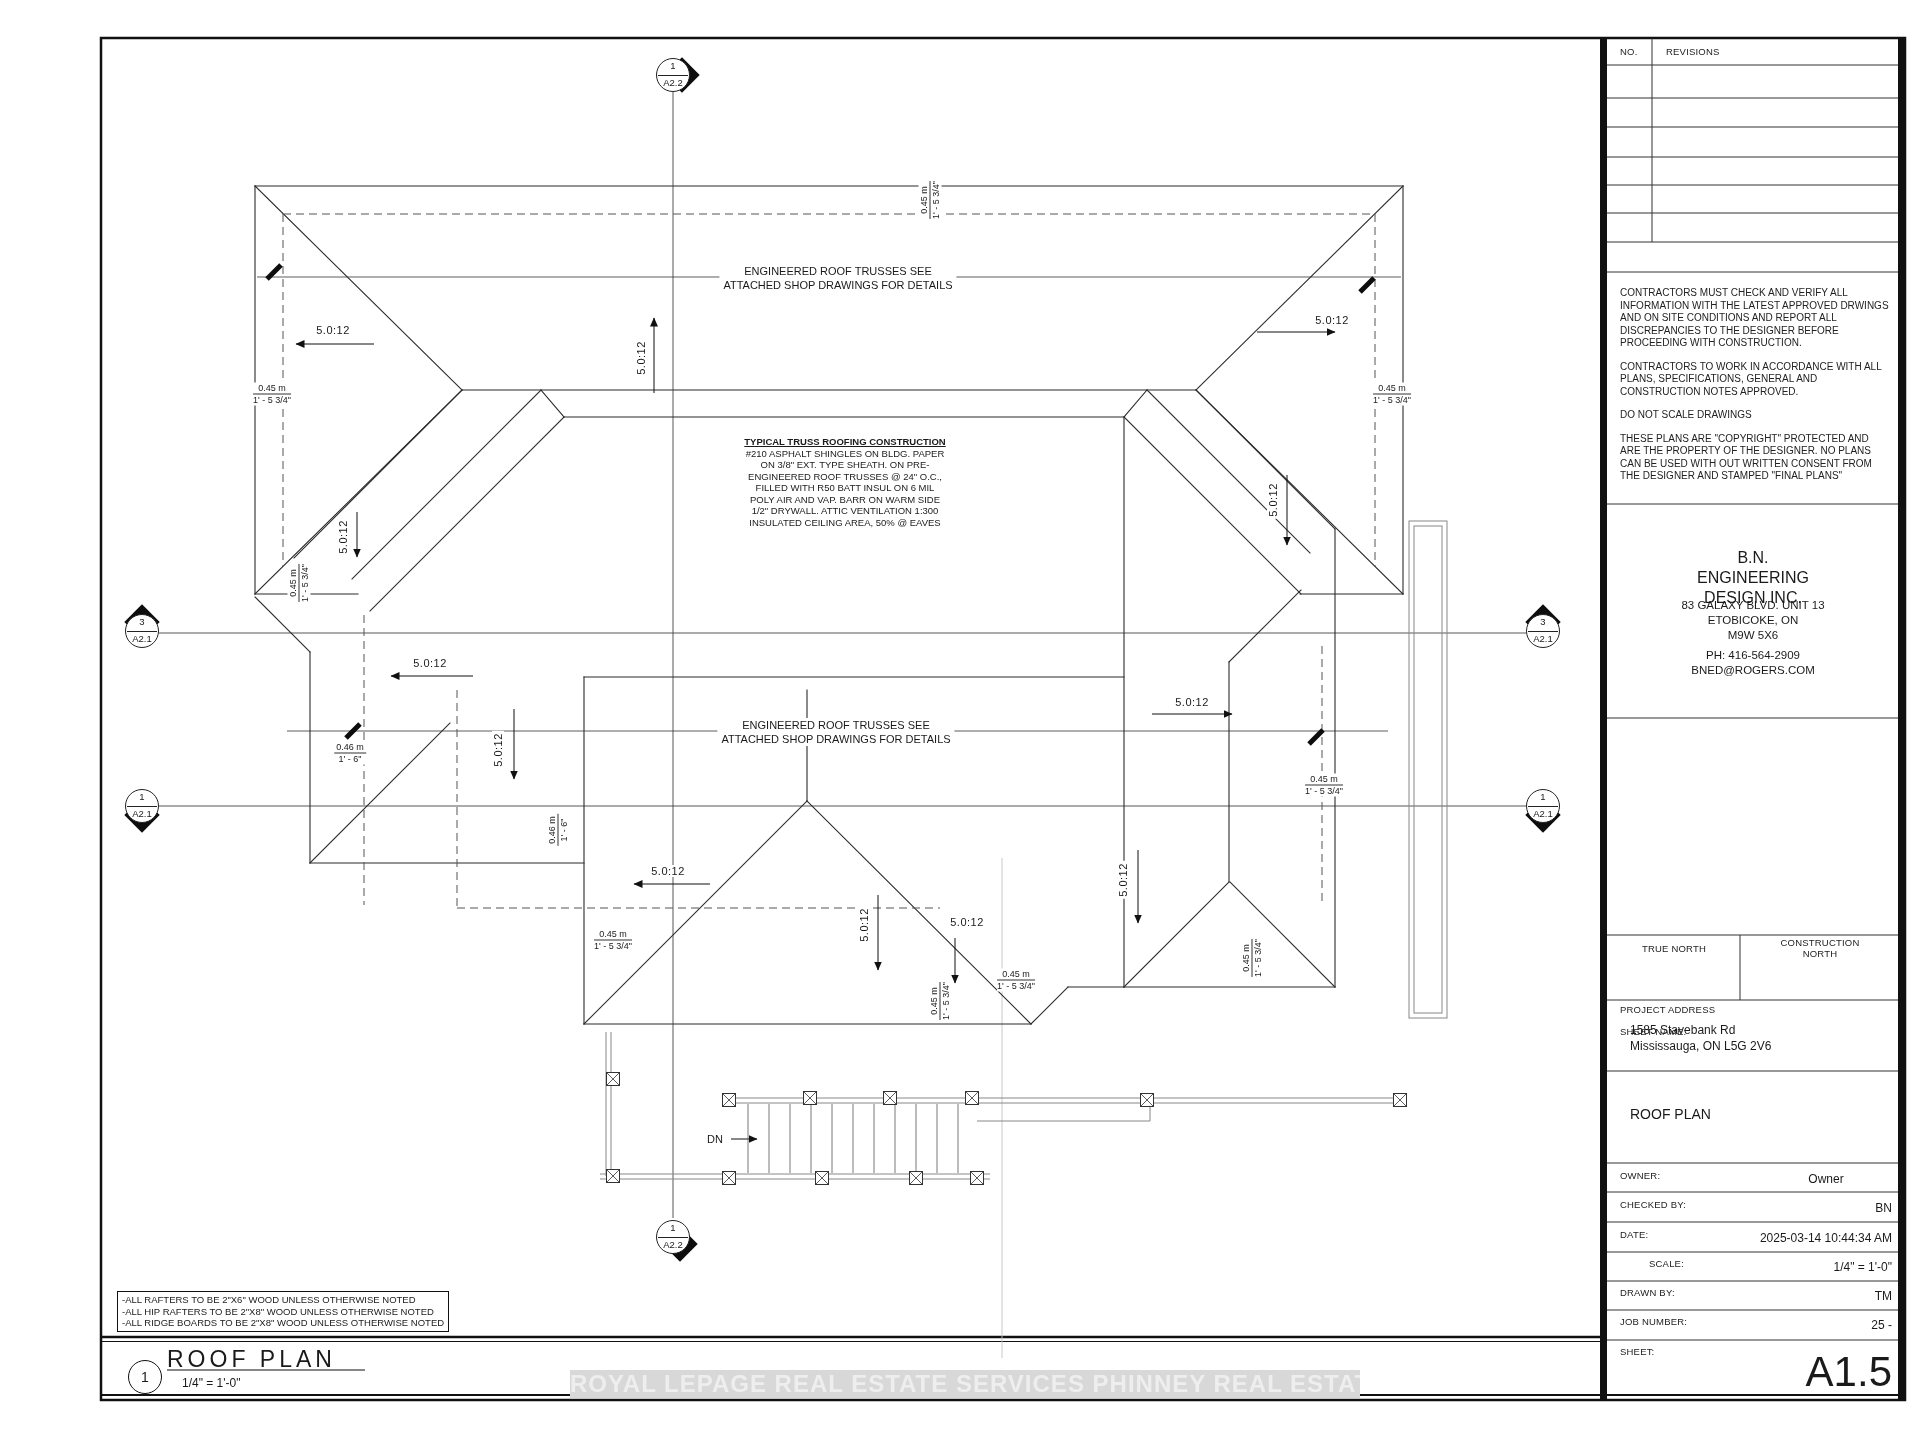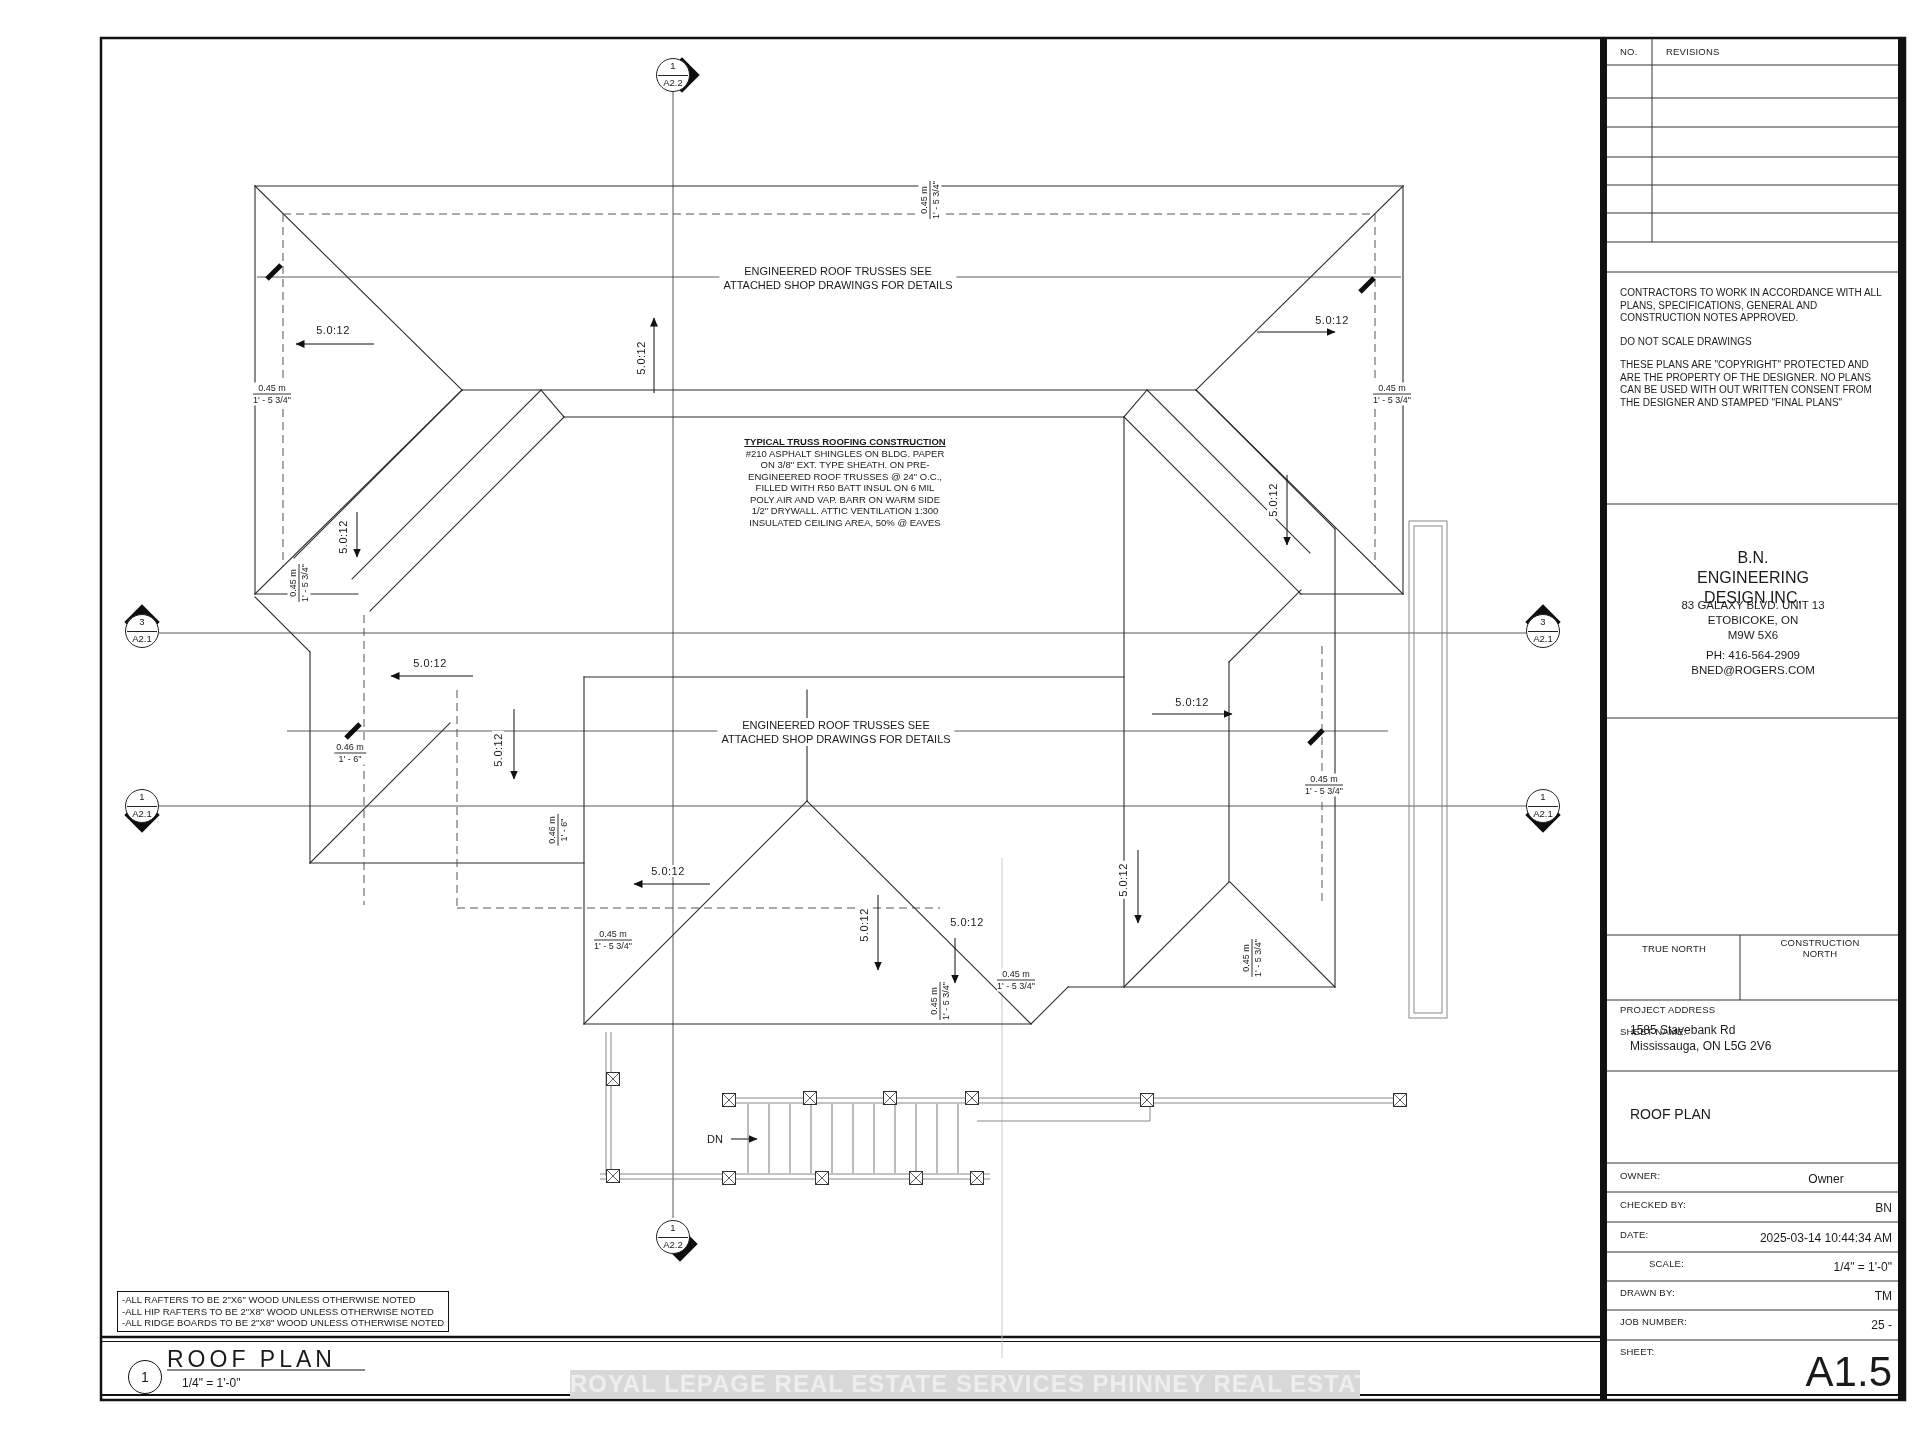--- a/index.html
+++ b/index.html
@@ -317,20 +317,21 @@
 
 <div class="abs strip-circ" style="left:128px;top:1360px;">1</div>
 <div class="abs strip-title" style="left:167px;top:1346px;">ROOF PLAN</div>
 <div class="abs strip-scale" style="left:182px;top:1376px;">1/4" = 1'-0"</div>
 <div class="abs wm" style="left:570px;top:1370px;width:790px;height:28px;">ROYAL LEPAGE REAL ESTATE SERVICES PHINNEY REAL ESTATE, Brokerage</div>
 
 <div class="abs tb-lab" style="left:1620px;top:46px;">NO.</div>
 <div class="abs tb-lab" style="left:1666px;top:46px;">REVISIONS</div>
 
 <div class="abs tb-notes" style="left:1620px;top:287px;">
+  <p>CONTRACTORS MUST CHECK AND VERIFY ALL INFORMATION WITH THE LATEST APPROVED DRWINGS AND ON SITE CONDITIONS AND REPORT ALL DISCREPANCIES TO THE DESIGNER BEFORE PROCEEDING WITH CONSTRUCTION.</p>
   <p>CONTRACTORS TO WORK IN ACCORDANCE WITH ALL PLANS, SPECIFICATIONS, GENERAL AND CONSTRUCTION NOTES APPROVED.</p>
   <p>DO NOT SCALE DRAWINGS</p>
   <p>THESE PLANS ARE "COPYRIGHT" PROTECTED AND ARE THE PROPERTY OF THE DESIGNER. NO PLANS CAN BE USED WITH OUT WRITTEN CONSENT FROM THE DESIGNER AND STAMPED "FINAL PLANS"</p>
 </div>
 
 <div class="abs ctr" style="left:1753px;top:578px;font-size:16px;line-height:20px;text-align:center;">B.N.
 ENGINEERING DESIGN INC.</div>
 <div class="abs ctr" style="left:1753px;top:620px;font-size:11.5px;line-height:15px;">83 GALAXY BLVD. UNIT 13
 ETOBICOKE, ON
 M9W 5X6</div>

